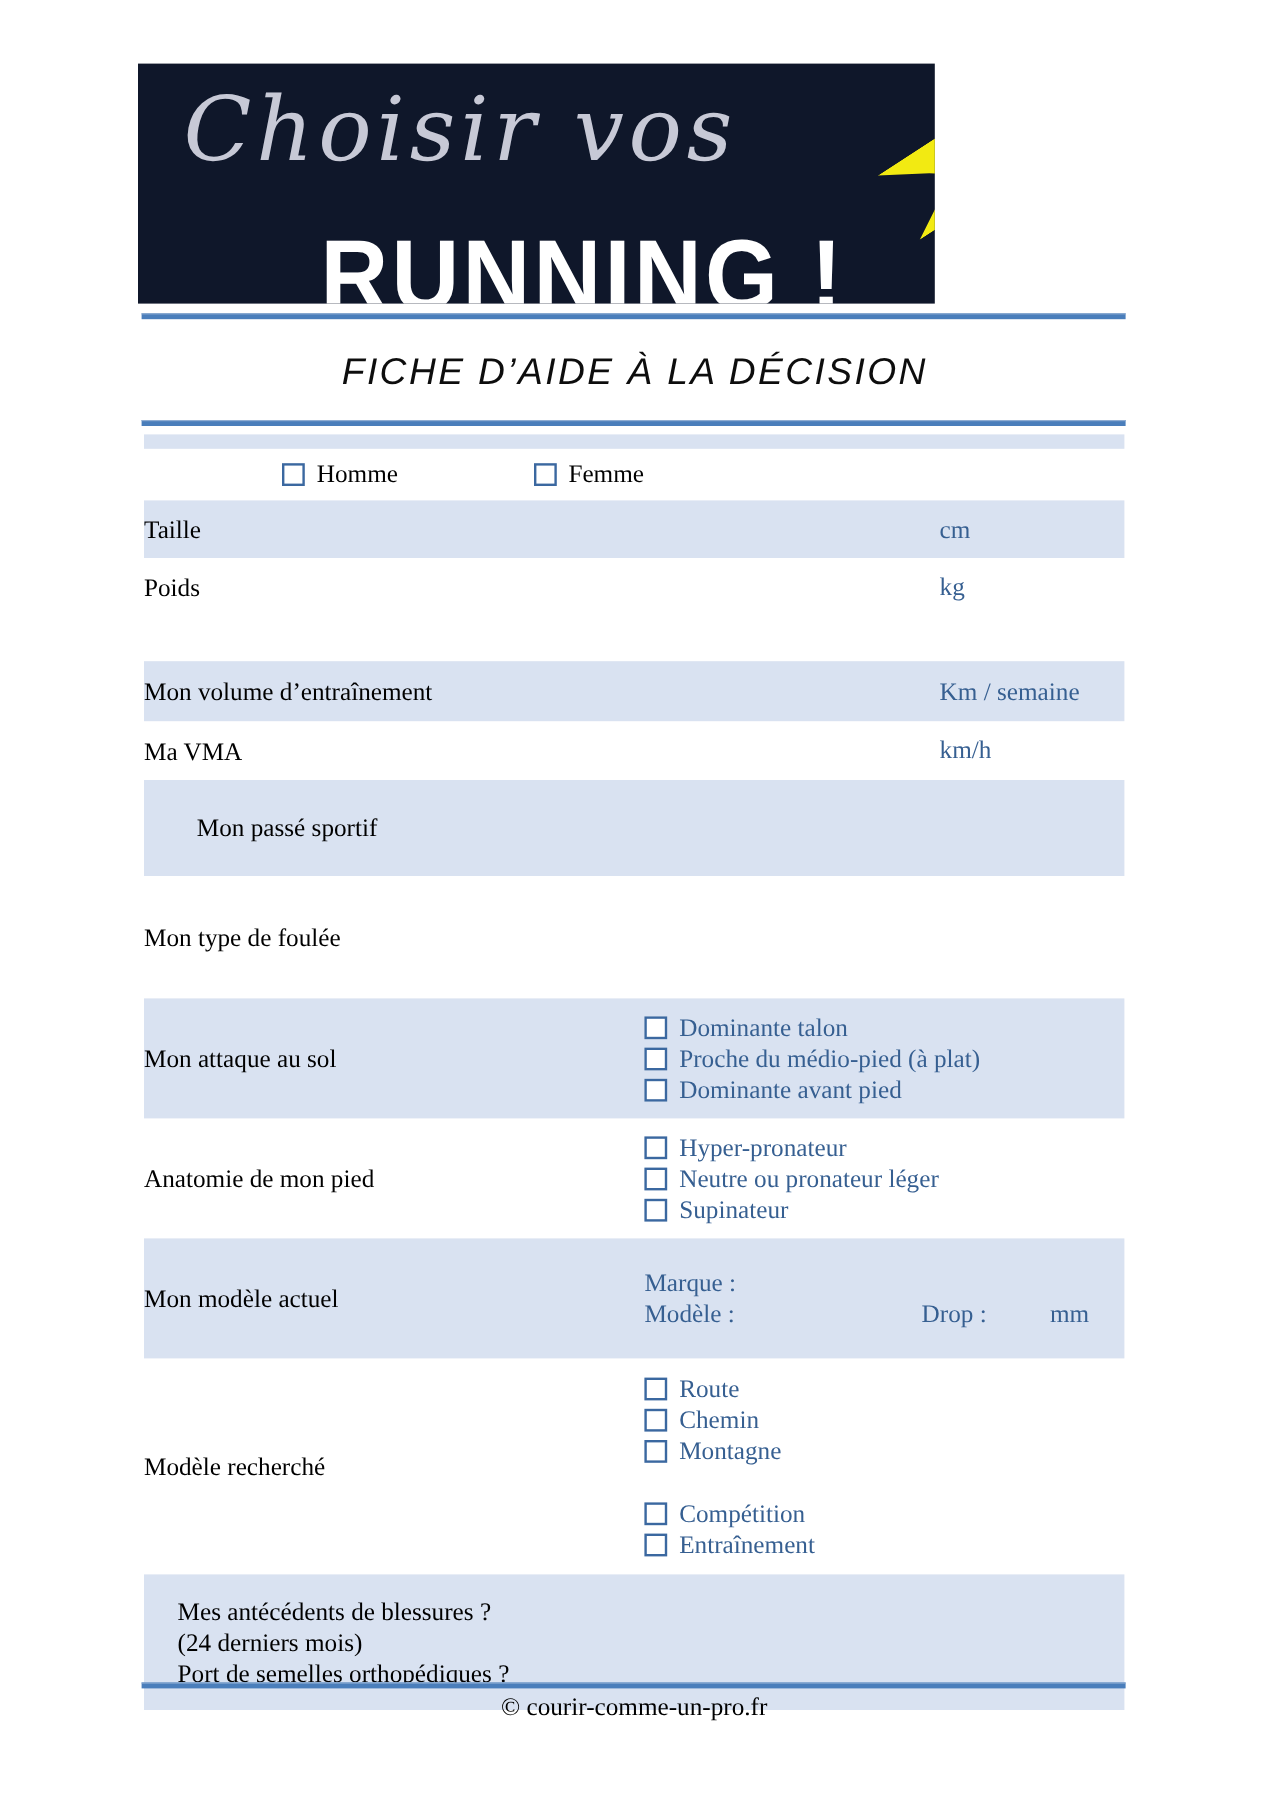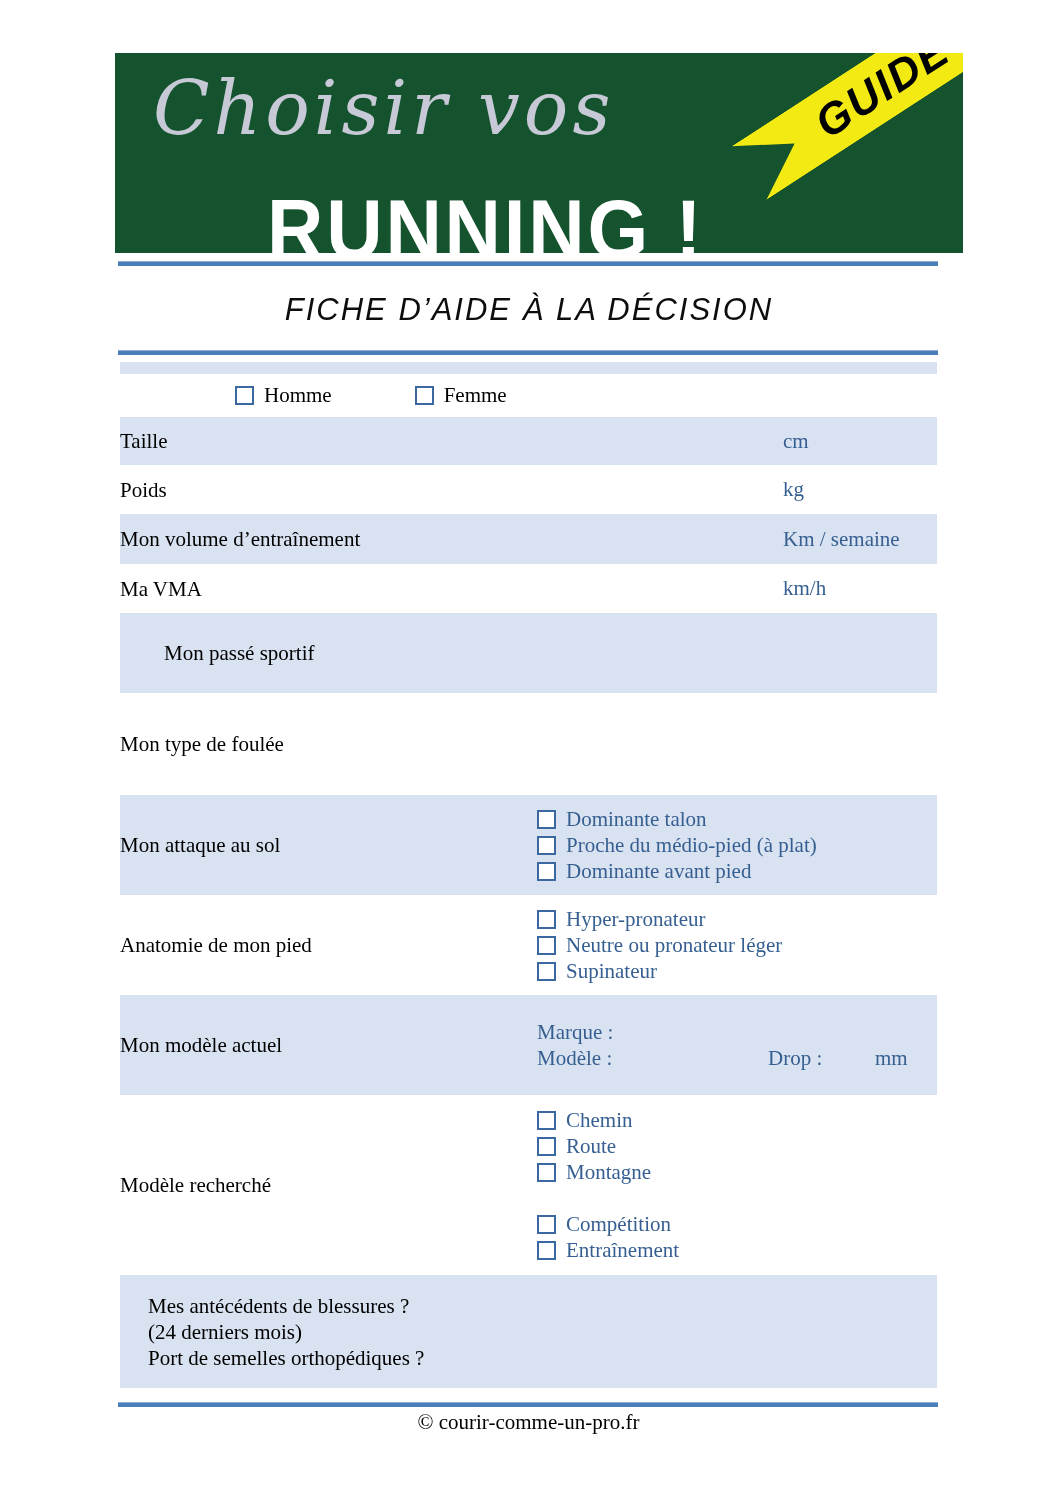--- a/index.html
+++ b/index.html
@@ -3,22 +3,22 @@
 <meta charset="utf-8">
 <style>
   html,body { margin:0; padding:0; background:#ffffff; }
   .page {
     position:relative; width:1058px; height:1497px; background:#ffffff;
     font-family:"Liberation Serif", serif; overflow:hidden;
   }
 
   
   .banner {
-    position:absolute; left:115px; top:53px; width:848px; height:200px;
-    background:#14532d; overflow:hidden;
+    position:absolute; left:115px; top:53px; width:664px; height:200px;
+    background:#0f172a; overflow:hidden;
   }
   .banner-script {
     position:absolute; left:38px; top:12px;
     font-family:"DejaVu Serif", serif; font-style:italic;
     font-size:74px; color:#c7c9d6; letter-spacing:4px; white-space:nowrap;
   }
   .banner-main {
     position:absolute; left:152px; top:128px;
     font-family:"Liberation Sans", sans-serif; font-weight:bold;
     font-size:84px; color:#ffffff; letter-spacing:3px; white-space:nowrap;
@@ -56,33 +56,33 @@
   .cell-label {
     flex:0 0 372px; text-align:left; font-size:21px; color:#000000;
     line-height:26px;
   }
   .cell-content { margin-left:45px; flex:1; }
 
   .r-strip { height:12px; }
   .r-gender { height:43px; }
   .r-taille { height:48px; }
   .r-poids { height:49px; }
-  .r-volume { height:50px; }
+  .r-volume { height:50px;margin-top:37px; }
   .r-vma { height:49px; }
   .r-passe { height:80px;padding-left:44px; }
   .r-foulee { height:102px; }
   .r-attaque { height:100px; }
   .r-anatomie { height:100px; }
   .r-actuel { height:100px; }
   .r-recherche { height:180px; }
   .r-antecedents { height:113px;padding-left:28px; }
 
   .gender-item { display:flex; align-items:center; font-size:21px; color:#000000; }
   .gi-1 { margin-left:115px; }
-  .gi-2 { margin-left:83px; }
+  .gi-2 { margin-left:113px; }
 
   .cb {
     width:15px; height:15px; border:2px solid #3b68a0; background:#ffffff;
     margin-right:10px; flex:0 0 auto; display:inline-block;
   }
 
   .unit { color:#365f91; font-size:21px; margin-left:246px; display:inline-block; }
 
   .opts { display:flex; flex-direction:column; justify-content:center; }
   .opt { display:flex; align-items:center; height:26px; color:#365f91; font-size:21px; }
@@ -211,25 +211,25 @@
           <span>mm</span>
         </div>
       </div>
     </div>
 
     <div class="row r-recherche">
       <div class="cell-label">Modèle recherché</div>
       <div class="cell-content opts">
         <div class="opt">
           <span class="cb"></span>
+          <span>Route</span>
+        </div>
+        <div class="opt">
+          <span class="cb"></span>
           <span>Chemin</span>
-        </div>
-        <div class="opt">
-          <span class="cb"></span>
-          <span>Route</span>
         </div>
         <div class="opt">
           <span class="cb"></span>
           <span>Montagne</span>
         </div>
         <div class="opt-gap"></div>
         <div class="opt">
           <span class="cb"></span>
           <span>Compétition</span>
         </div>

